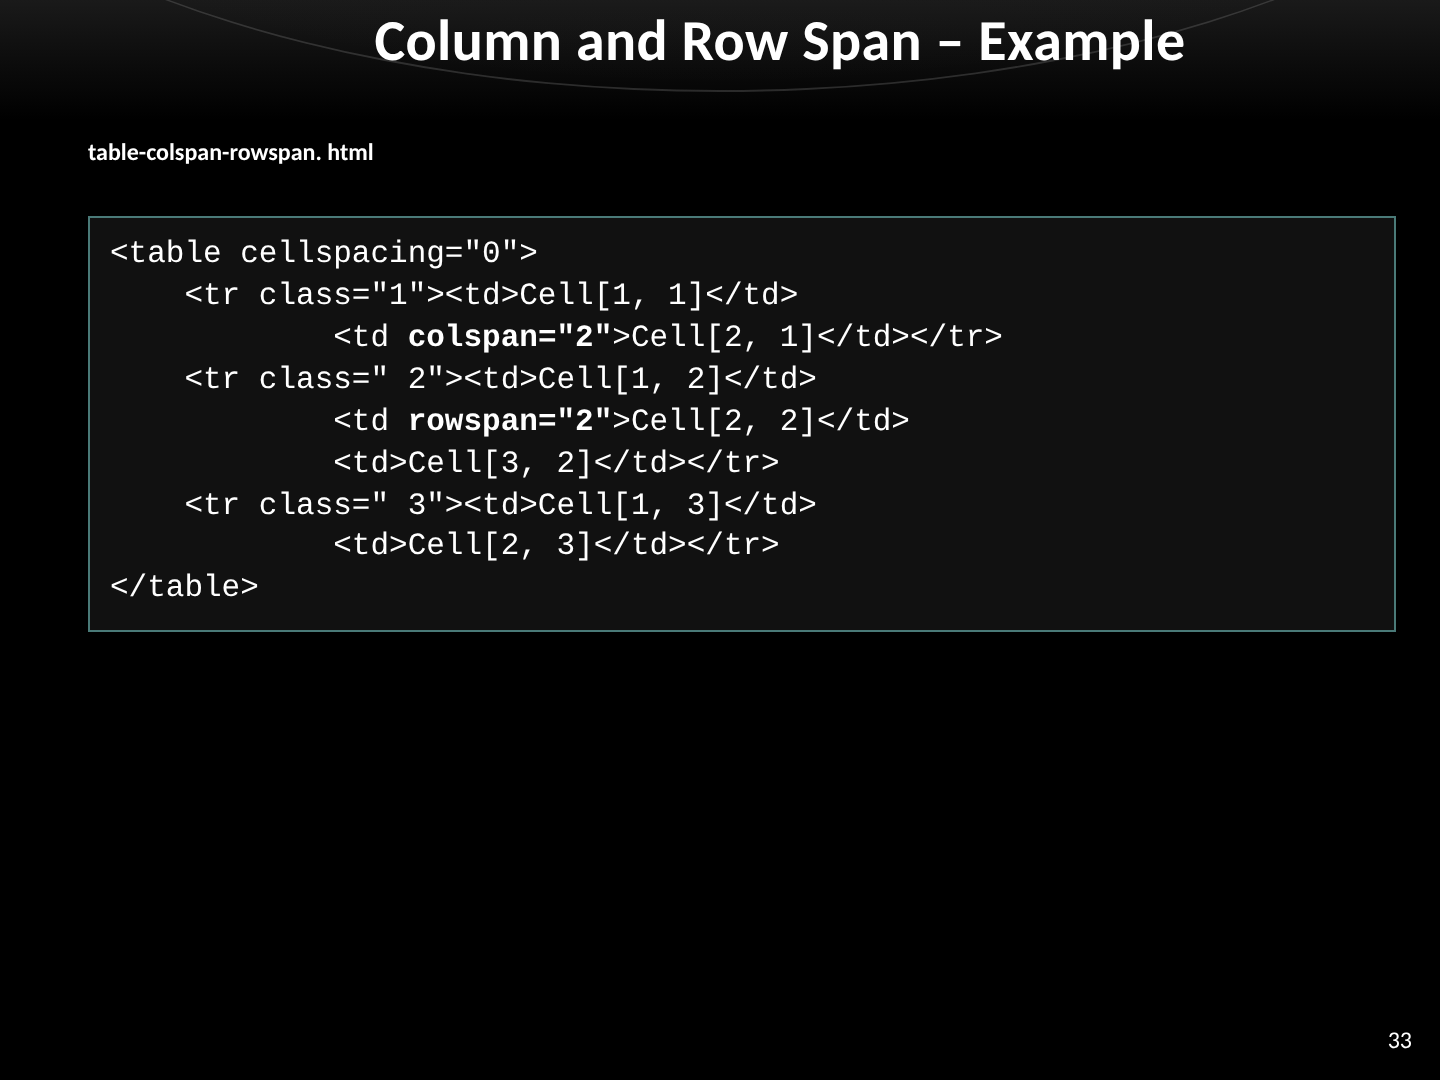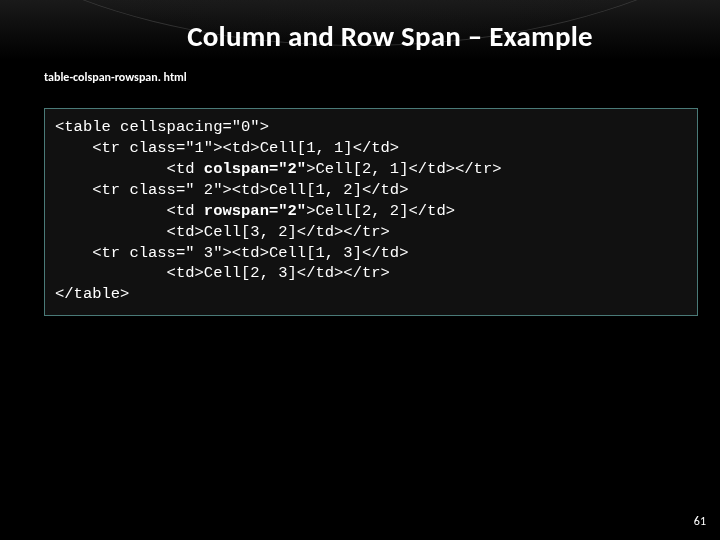--- a/index.html
+++ b/index.html
@@ -35,21 +35,21 @@
     top: -365px;
     left: -80px;
     width: 880px;
     height: 410px;
     border-radius: 50%;
     border-bottom: 1.5px solid rgba(140,140,140,0.28);
     pointer-events: none;
   }
   .title {
     position: absolute;
-    top: 18px;
+    top: 2px;
     left: 0;
     width: 720px;
     text-align: center;
     color: #ffffff;
     font-weight: 700;
     font-size: 29px;
     letter-spacing: 0.2px;
     padding-left: 60px;
     box-sizing: border-box;
   }
@@ -100,13 +100,13 @@
 <div class="codebox"><span>&lt;table cellspacing="0"&gt;</span>
 <span>    &lt;tr class="1"&gt;&lt;td&gt;Cell[1, 1]&lt;/td&gt;</span>
 <span>            &lt;td </span><span class="bold">colspan="2"</span><span>&gt;Cell[2, 1]&lt;/td&gt;&lt;/tr&gt;</span>
 <span>    &lt;tr class=" 2"&gt;&lt;td&gt;Cell[1, 2]&lt;/td&gt;</span>
 <span>            &lt;td </span><span class="bold">rowspan="2"</span><span>&gt;Cell[2, 2]&lt;/td&gt;</span>
 <span>            &lt;td&gt;Cell[3, 2]&lt;/td&gt;&lt;/tr&gt;</span>
 <span>    &lt;tr class=" 3"&gt;&lt;td&gt;Cell[1, 3]&lt;/td&gt;</span>
 <span>            &lt;td&gt;Cell[2, 3]&lt;/td&gt;&lt;/tr&gt;</span>
 <span>&lt;/table&gt;</span></div>
 
-<div class="pagenum">61</div>
+<div class="pagenum">33</div>
 
 </body></html>

